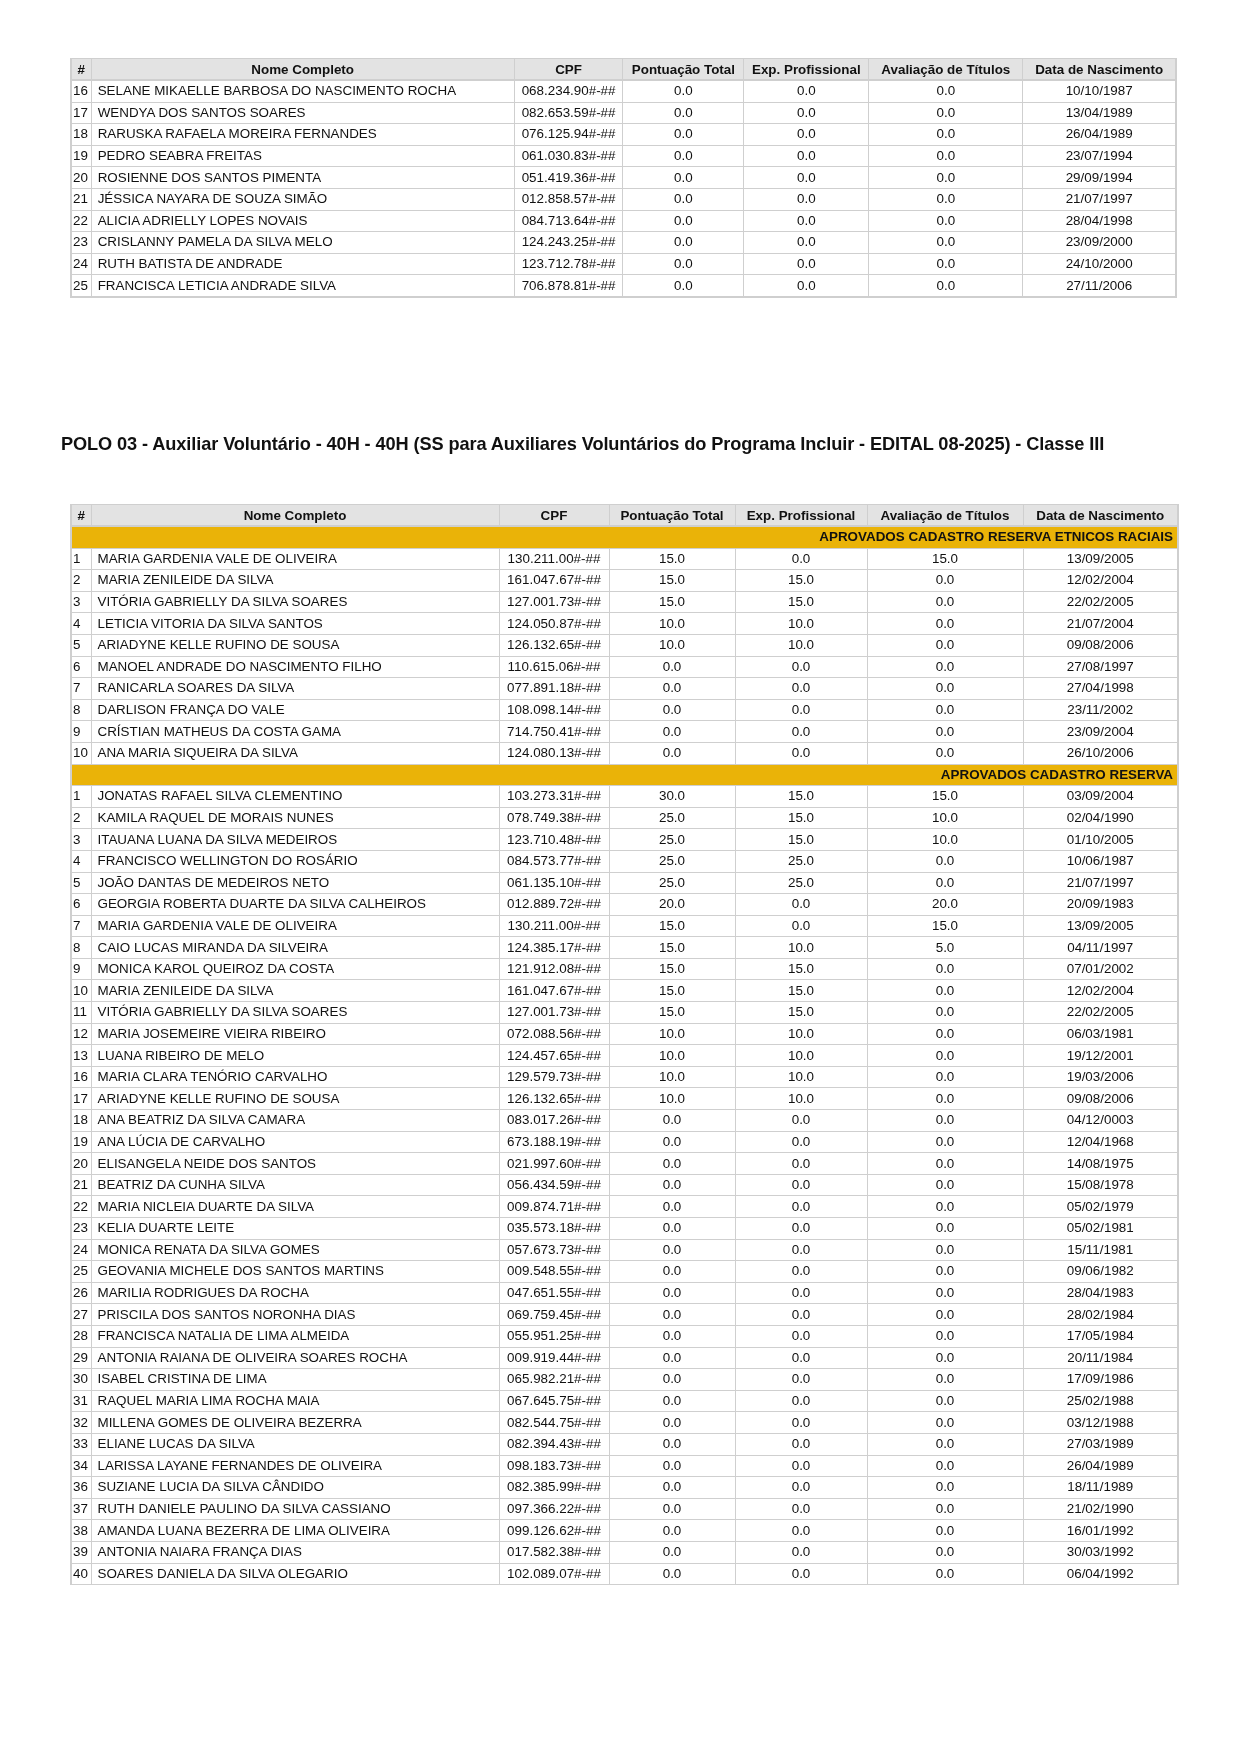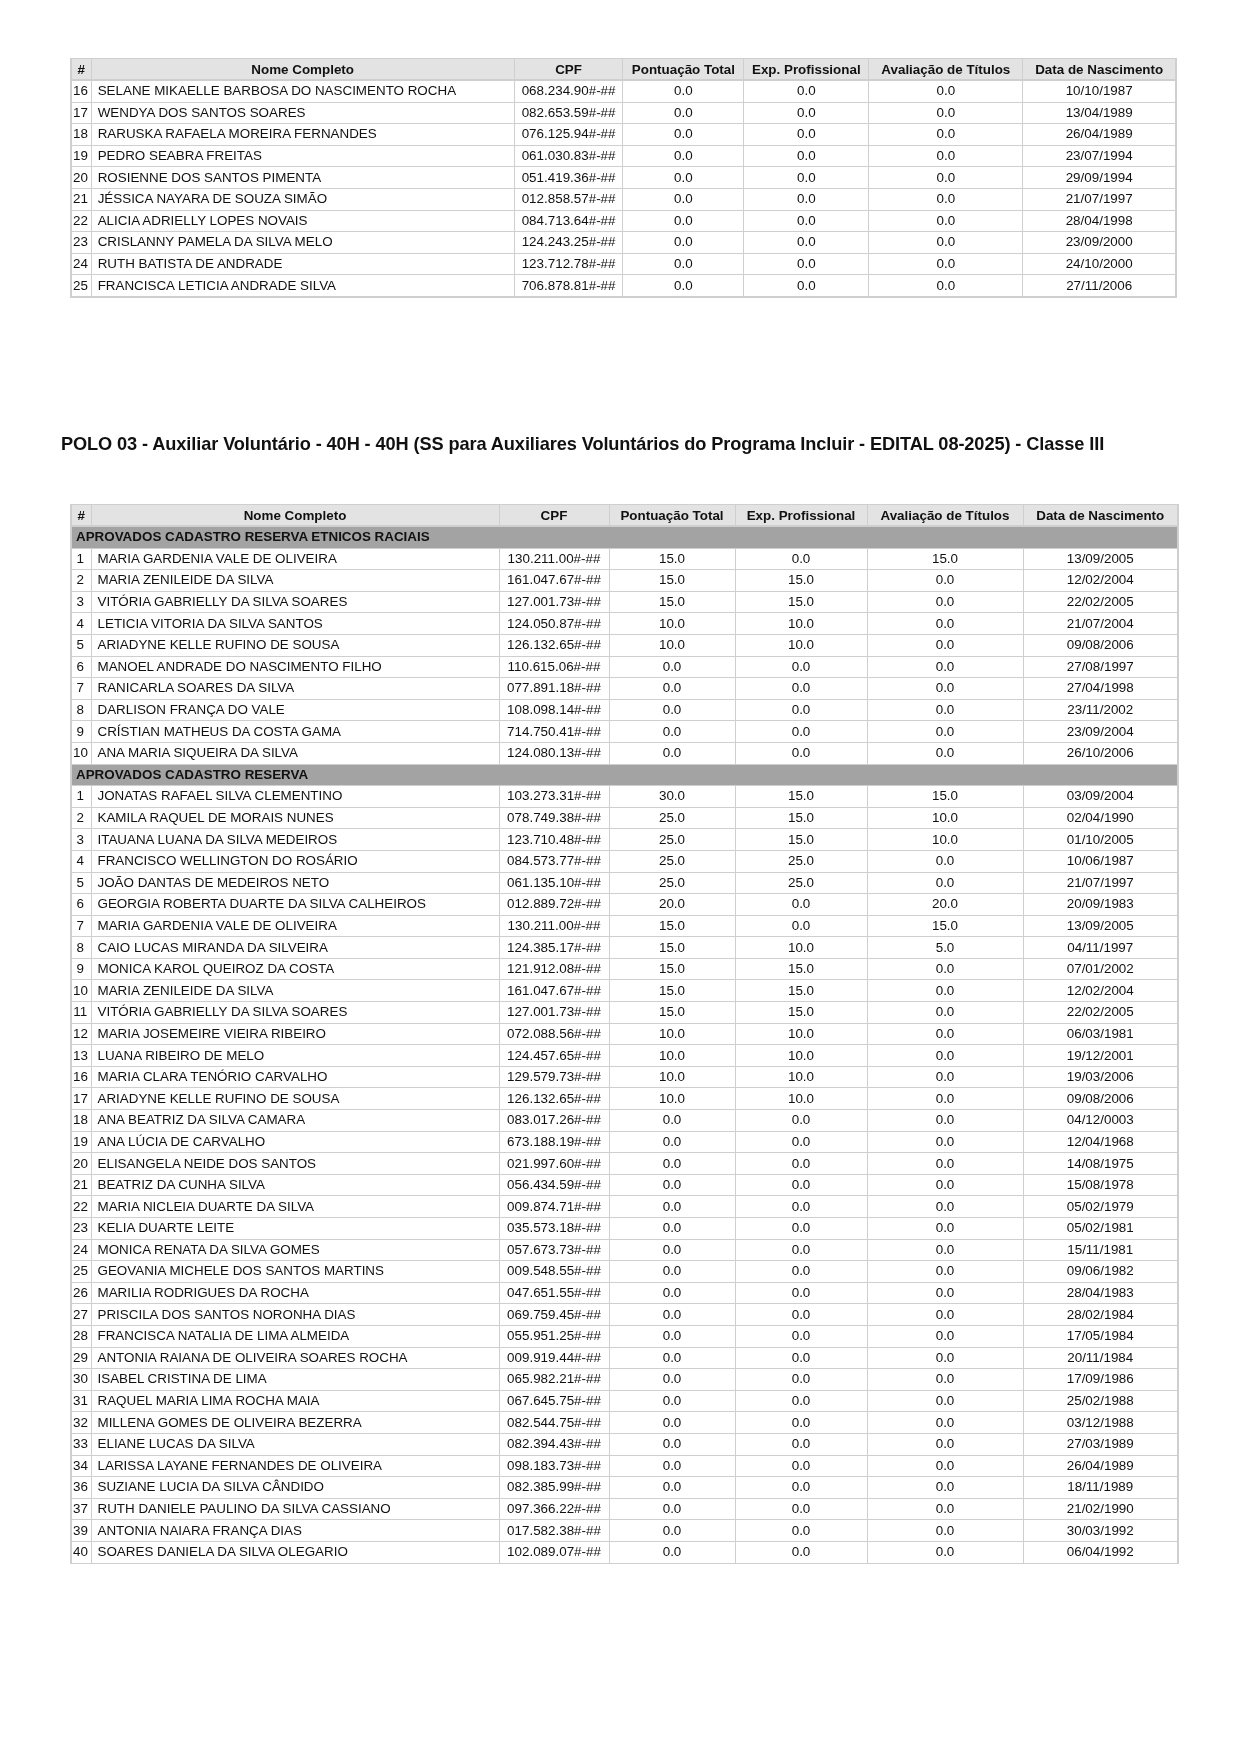--- a/index.html
+++ b/index.html
@@ -13,25 +13,25 @@
     }
     table.grid th {
       background: #e3e3e3; font-weight: bold; text-align: center;
       height: 20px; padding: 0 4px; border: 1px solid #cfcfcf;
       border-bottom: 2px solid #cfcfcf; white-space: nowrap;
     }
     table.grid td {
       height: 20.6px; padding: 0 4px; border: 1px solid #cfcfcf;
       white-space: nowrap; overflow: hidden; line-height: 20px;
     }
-    table.grid td.num { text-align: center; padding-right: 3px; padding-left: 1px; margin-left: 16px; }
+    table.grid td.num { text-align: left; padding-right: 3px; padding-left: 1px; margin-left: 16px; }
     table.grid td.name { text-align: left; padding-left: 6px; margin-left: 39px; }
     table.grid td.c { text-align: center; }
     table.grid tr.group td {
-      background: #a3a3a3; font-weight: bold; text-align: left;
+      background: #eab308; font-weight: bold; text-align: right;
     }
     table.grid { border-left: 2px solid #cfcfcf; border-right: 2px solid #cfcfcf; }
     #table-top { top: 58px; }
     #table-top tr:last-child td { border-bottom: 2px solid #cfcfcf; }
     #table-main { top: 504px; }
     h2.section-title {
       position: absolute; left: 61px; top: 434px; margin: 0;
       font-size: 18.2px; font-weight: bold; white-space: nowrap; letter-spacing: -0.1px;
     }
   </style>
@@ -573,20 +573,29 @@
       <tr>
         <td class="num">37</td>
         <td class="name">RUTH DANIELE PAULINO DA SILVA CASSIANO</td>
         <td class="c">097.366.22#-##</td>
         <td class="c">0.0</td>
         <td class="c">0.0</td>
         <td class="c">0.0</td>
         <td class="c">21/02/1990</td>
       </tr>
       <tr>
+        <td class="num">38</td>
+        <td class="name">AMANDA LUANA BEZERRA DE LIMA OLIVEIRA</td>
+        <td class="c">099.126.62#-##</td>
+        <td class="c">0.0</td>
+        <td class="c">0.0</td>
+        <td class="c">0.0</td>
+        <td class="c">16/01/1992</td>
+      </tr>
+      <tr>
         <td class="num">39</td>
         <td class="name">ANTONIA NAIARA FRANÇA DIAS</td>
         <td class="c">017.582.38#-##</td>
         <td class="c">0.0</td>
         <td class="c">0.0</td>
         <td class="c">0.0</td>
         <td class="c">30/03/1992</td>
       </tr>
       <tr>
         <td class="num">40</td>

